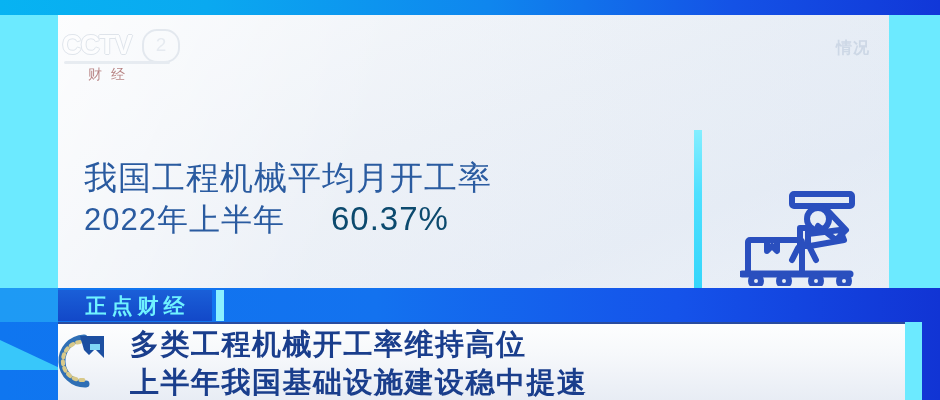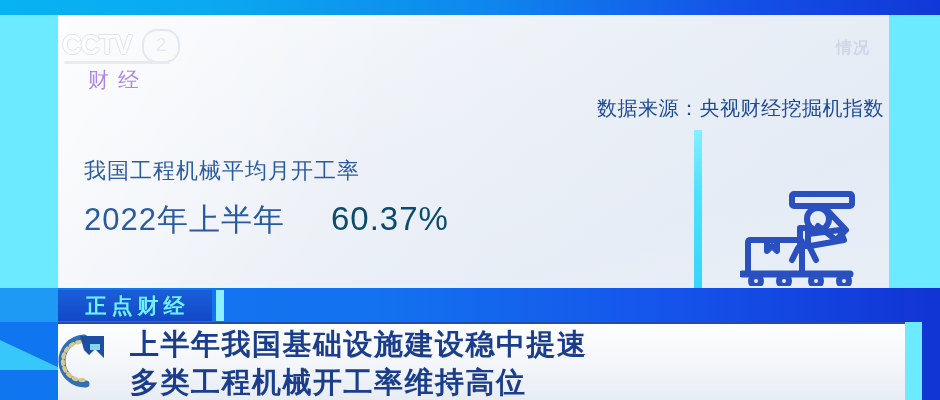--- a/index.html
+++ b/index.html
@@ -87,23 +87,23 @@
   .cctv-logo .cctv-bar {
     position: absolute;
     left: 2px; top: 31px;
     width: 106px; height: 3px;
     background: #d9e0e9;
     border-radius: 2px;
   }
   .cctv-logo .cctv-sub {
     position: absolute;
     left: 26px; top: 36px;
-    font-size: 21px;
+    font-size: 14px;
     letter-spacing: 9px;
-    color: #6d28d9;
+    color: #7f1d1d;
     text-shadow: 0 1px 0 #ffffff;
   }
 
   
   .graphic-title {
     position: absolute;
     left: 484px; top: 33px;
     width: 400px;
     text-align: right;
     font-size: 30px;
@@ -128,21 +128,21 @@
     text-align: right;
     font-size: 20px;
     color: #1d4a96;
     letter-spacing: 0.5px;
   }
 
   
   .stat-line1 {
     position: absolute;
     left: 84px; top: 156px;
-    font-size: 22px;
+    font-size: 33px;
     color: #2a5ba0;
     letter-spacing: 1px;
   }
   .stat-line2 {
     position: absolute;
     left: 84px; top: 199px;
     font-size: 31px;
     color: #2a5ba0;
     letter-spacing: 1px;
   }
@@ -257,21 +257,20 @@
     </div>
 
     <div class="cctv-logo">
       <span class="cctv-txt">CCTV</span>
       <span class="cctv-two">2</span>
       <span class="cctv-bar"></span>
       <span class="cctv-sub">财经</span>
     </div>
 
     <div class="graphic-title-ghost">情况</div>
-    <div class="graphic-source">数据来源：央视财经挖掘机指数</div>
 
     <div class="stat-line1">我国工程机械平均月开工率</div>
     <div class="stat-line2">
       <span>2022年上半年</span><span class="stat-value">60.37%</span>
     </div>
 
     <div class="cyan-divider"></div>
 
     <svg class="machine-icon" viewBox="0 0 120 108">
       <g fill="none" stroke="#2a4fbe" stroke-width="6" stroke-linejoin="round" stroke-linecap="round">
@@ -302,18 +301,18 @@
     <div class="news-panel-edge"></div>
 
     <svg class="news-logo" viewBox="0 0 78 70">
       <path d="M38 10 A23 23 0 1 0 40 56" fill="none" stroke="#2f6fb5" stroke-width="7" stroke-linecap="round"></path>
       <path d="M34 14 A19 19 0 1 0 38 52" fill="none" stroke="#d8c98a" stroke-width="4" stroke-dasharray="3 4" stroke-linecap="round"></path>
       <path d="M34 8 h24 v22 l-9 -9 -6 6 -5 -5 z" fill="#1c4fa1"></path>
       <path d="M44 16 h10 v6 h-10 z" fill="#7fd7f5"></path>
     </svg>
 
     <div class="news-lines">
+      <div class="news-line">多类工程机械开工率维持高位</div>
       <div class="news-line">上半年我国基础设施建设稳中提速</div>
-      <div class="news-line">多类工程机械开工率维持高位</div>
     </div>
 
   </div>
 </div>
 
 </body></html>

